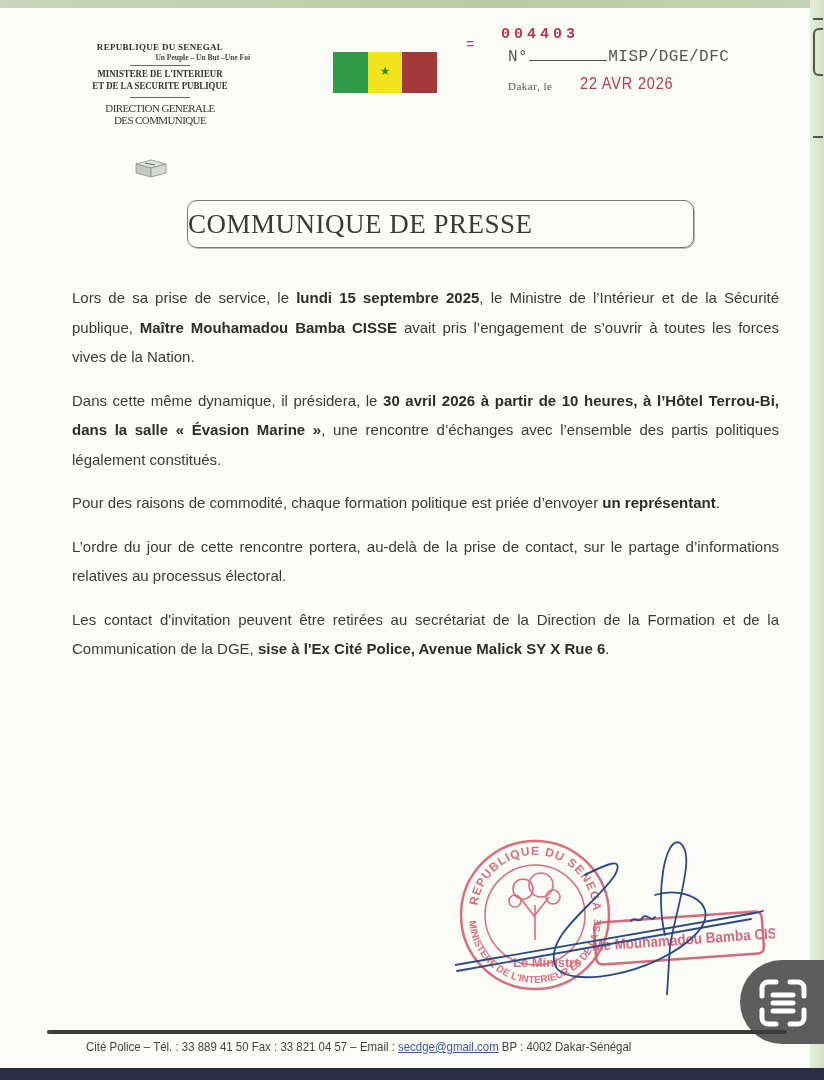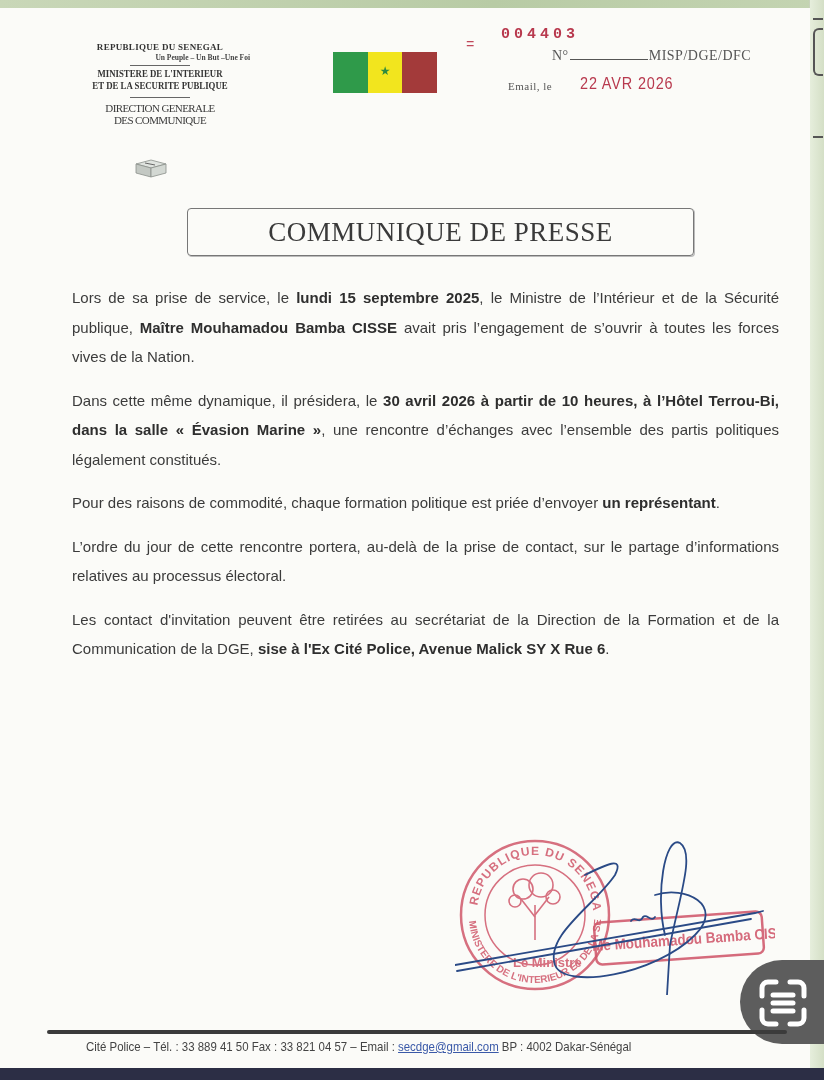--- a/index.html
+++ b/index.html
@@ -43,29 +43,29 @@
     
     .flag { position:absolute; left:333px; top:52px; width:104px; height:41px; display:flex; }
     .flag .g { flex:1; background:#2f9a4a; }
     .flag .y { flex:1; background:#f2e51e; position:relative; }
     .flag .r { flex:1; background:#a33a3a; }
     .flag .star { position:absolute; left:0; right:0; top:12px; text-align:center; color:#2f8a3f; font-size:12px; }
 
     
     .ref-eq { position:absolute; left:466px; top:37px; font-size:14px; color:#c0475a; font-family:"Liberation Mono", monospace; }
     .ref-num { position:absolute; left:501px; top:26px; font-size:15px; font-weight:bold; color:#b8394e; letter-spacing:4px; font-family:"Liberation Mono", monospace; }
-    .ref-line { position:absolute; left:508px; top:48px; font-family:Liberation Serif, serif; font-size:14px; color:#555; letter-spacing:0.5px;margin-left:44px; }
+    .ref-line { position:absolute; left:508px; top:48px; font-family:Liberation Mono, monospace; font-size:16px; color:#555; letter-spacing:0.5px; }
     .ref-line .blank { display:inline-block; width:78px; border-bottom:1px solid #555; margin:0 1px; }
     .ref-date-label { position:absolute; left:508px; top:80px; font-family:"Liberation Serif", serif; font-size:11px; color:#555; letter-spacing:0.5px; }
     .ref-date { position:absolute; left:580px; top:74px; font-size:17px; color:#b8394e; letter-spacing:1px; font-family:"Liberation Sans Narrow","Liberation Sans", sans-serif; transform:scaleX(0.85); transform-origin:left; }
 
     
-    .title-box { position:absolute; left:187px; top:208px; width:505px; height:46px;
-      border:1.5px solid #777; border-radius:4px; box-shadow:1px 1px 0 #bbb;
-      display:flex; align-items:center; justify-content:center; }
+    .title-box { position:absolute; left:187px; top:200px; width:505px; height:46px;
+      border:1.5px solid #777; border-radius:10px; box-shadow:1px 1px 0 #bbb;
+      display:flex; align-items:center; }
     .title-text { font-family:"Liberation Serif", serif; font-size:27px; color:#3a3a3a; letter-spacing:0.5px; }
 
     
     .body { position:absolute; left:72px; top:283px; width:707px; color:#3b3b3b;
       font-size:15px; line-height:29.5px; }
     .body p { margin:0 0 14px 0; text-align:justify; text-align-last:left; }
     .body b { color:#2e2e2e; }
 
     
     .stamp { position:absolute; left:455px; top:835px; width:320px; height:160px; }
@@ -115,21 +115,21 @@
     <div class="star">★</div>
   </div>
   <div class="r"></div>
 </div>
 
 <div class="ref-eq">=</div>
 <div class="ref-num">004403</div>
 <div class="ref-line">
   <span>N°</span><span class="blank"></span><span>MISP/DGE/DFC</span>
 </div>
-<div class="ref-date-label">Email, le</div>
+<div class="ref-date-label">Dakar, le</div>
 <div class="ref-date">22 AVR 2026</div>
 
 <div class="title-box">
   <span class="title-text">COMMUNIQUE DE PRESSE</span>
 </div>
 
 <div class="body" id="body">
     <p><span>Lors de sa prise de service, le </span><b>lundi 15 septembre 2025</b><span>, le Ministre de l’Intérieur et de la Sécurité publique, </span><b>Maître Mouhamadou Bamba CISSE</b><span> avait pris l’engagement de s’ouvrir à toutes les forces vives de la Nation.</span></p>
     <p><span>Dans cette même dynamique, il présidera, le </span><b>30 avril 2026 à partir de 10 heures, à l’Hôtel Terrou-Bi, dans la salle « Évasion Marine »</b><span>, une rencontre d’échanges avec l’ensemble des partis politiques légalement constitués.</span></p>
     <p><span>Pour des raisons de commodité, chaque formation politique est priée d’envoyer </span><b>un représentant</b><span>.</span></p>

